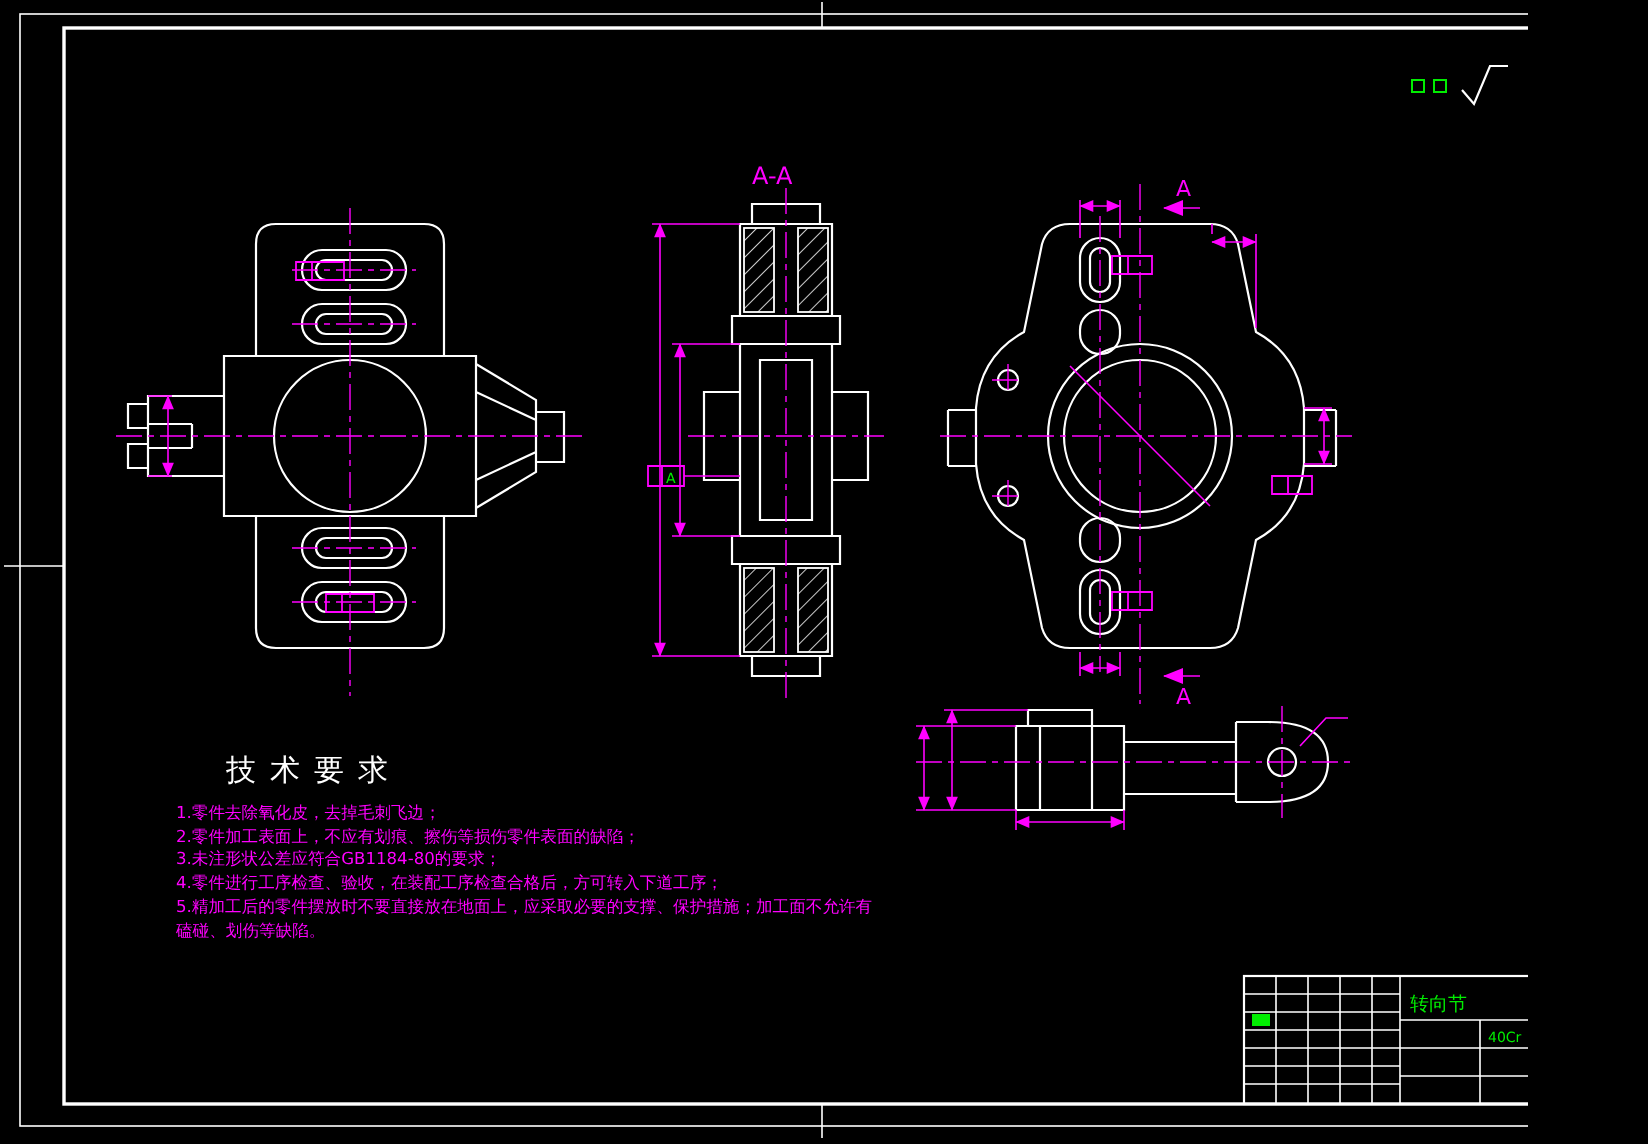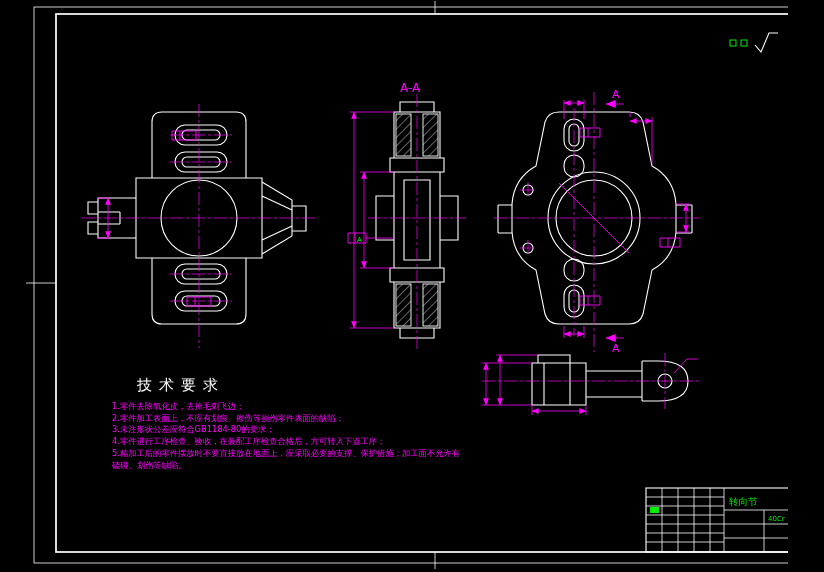--- a/index.html
+++ b/index.html
@@ -2,21 +2,21 @@
 <html style="--c-geo: #ffffff; --c-dim: #ff00ff; --c-acc: #00ee00; --c-bg: #000000;"><head>
 <meta charset="utf-8">
 <style>
   :root{
     --c-geo:#ffffff;
     --c-dim:#ff00ff;
     --c-acc:#00ff00;
     --c-bg:#000000;
   }
   html,body{margin:0;padding:0;background:var(--c-bg);}
-  .stage{position:relative;width:764px;height:572px;background:var(--c-bg);overflow:hidden;margin-left:24px;}
+  .stage{position:relative;width:764px;height:572px;background:var(--c-bg);overflow:hidden;}
   svg{display:block;}
   .geo{stroke:var(--c-geo);fill:none;stroke-width:1.1;}
   .geo-thin{stroke:var(--c-geo);fill:none;stroke-width:0.8;}
   .geo-thick{stroke:var(--c-geo);fill:none;stroke-width:1.7;}
   .hatch{fill:url(#hatchp);stroke:var(--c-geo);stroke-width:0.9;}
   .cl{stroke:var(--c-dim);fill:none;stroke-width:0.7;stroke-dasharray:13 3 3 3;}
   .dim{stroke:var(--c-dim);fill:none;stroke-width:0.8;}
   .dimS{stroke:var(--c-dim);fill:none;stroke-width:0.9;}
   .dimfill{fill:var(--c-dim);}
   .dimtext{fill:var(--c-dim);font-family:"DejaVu Sans",sans-serif;}

